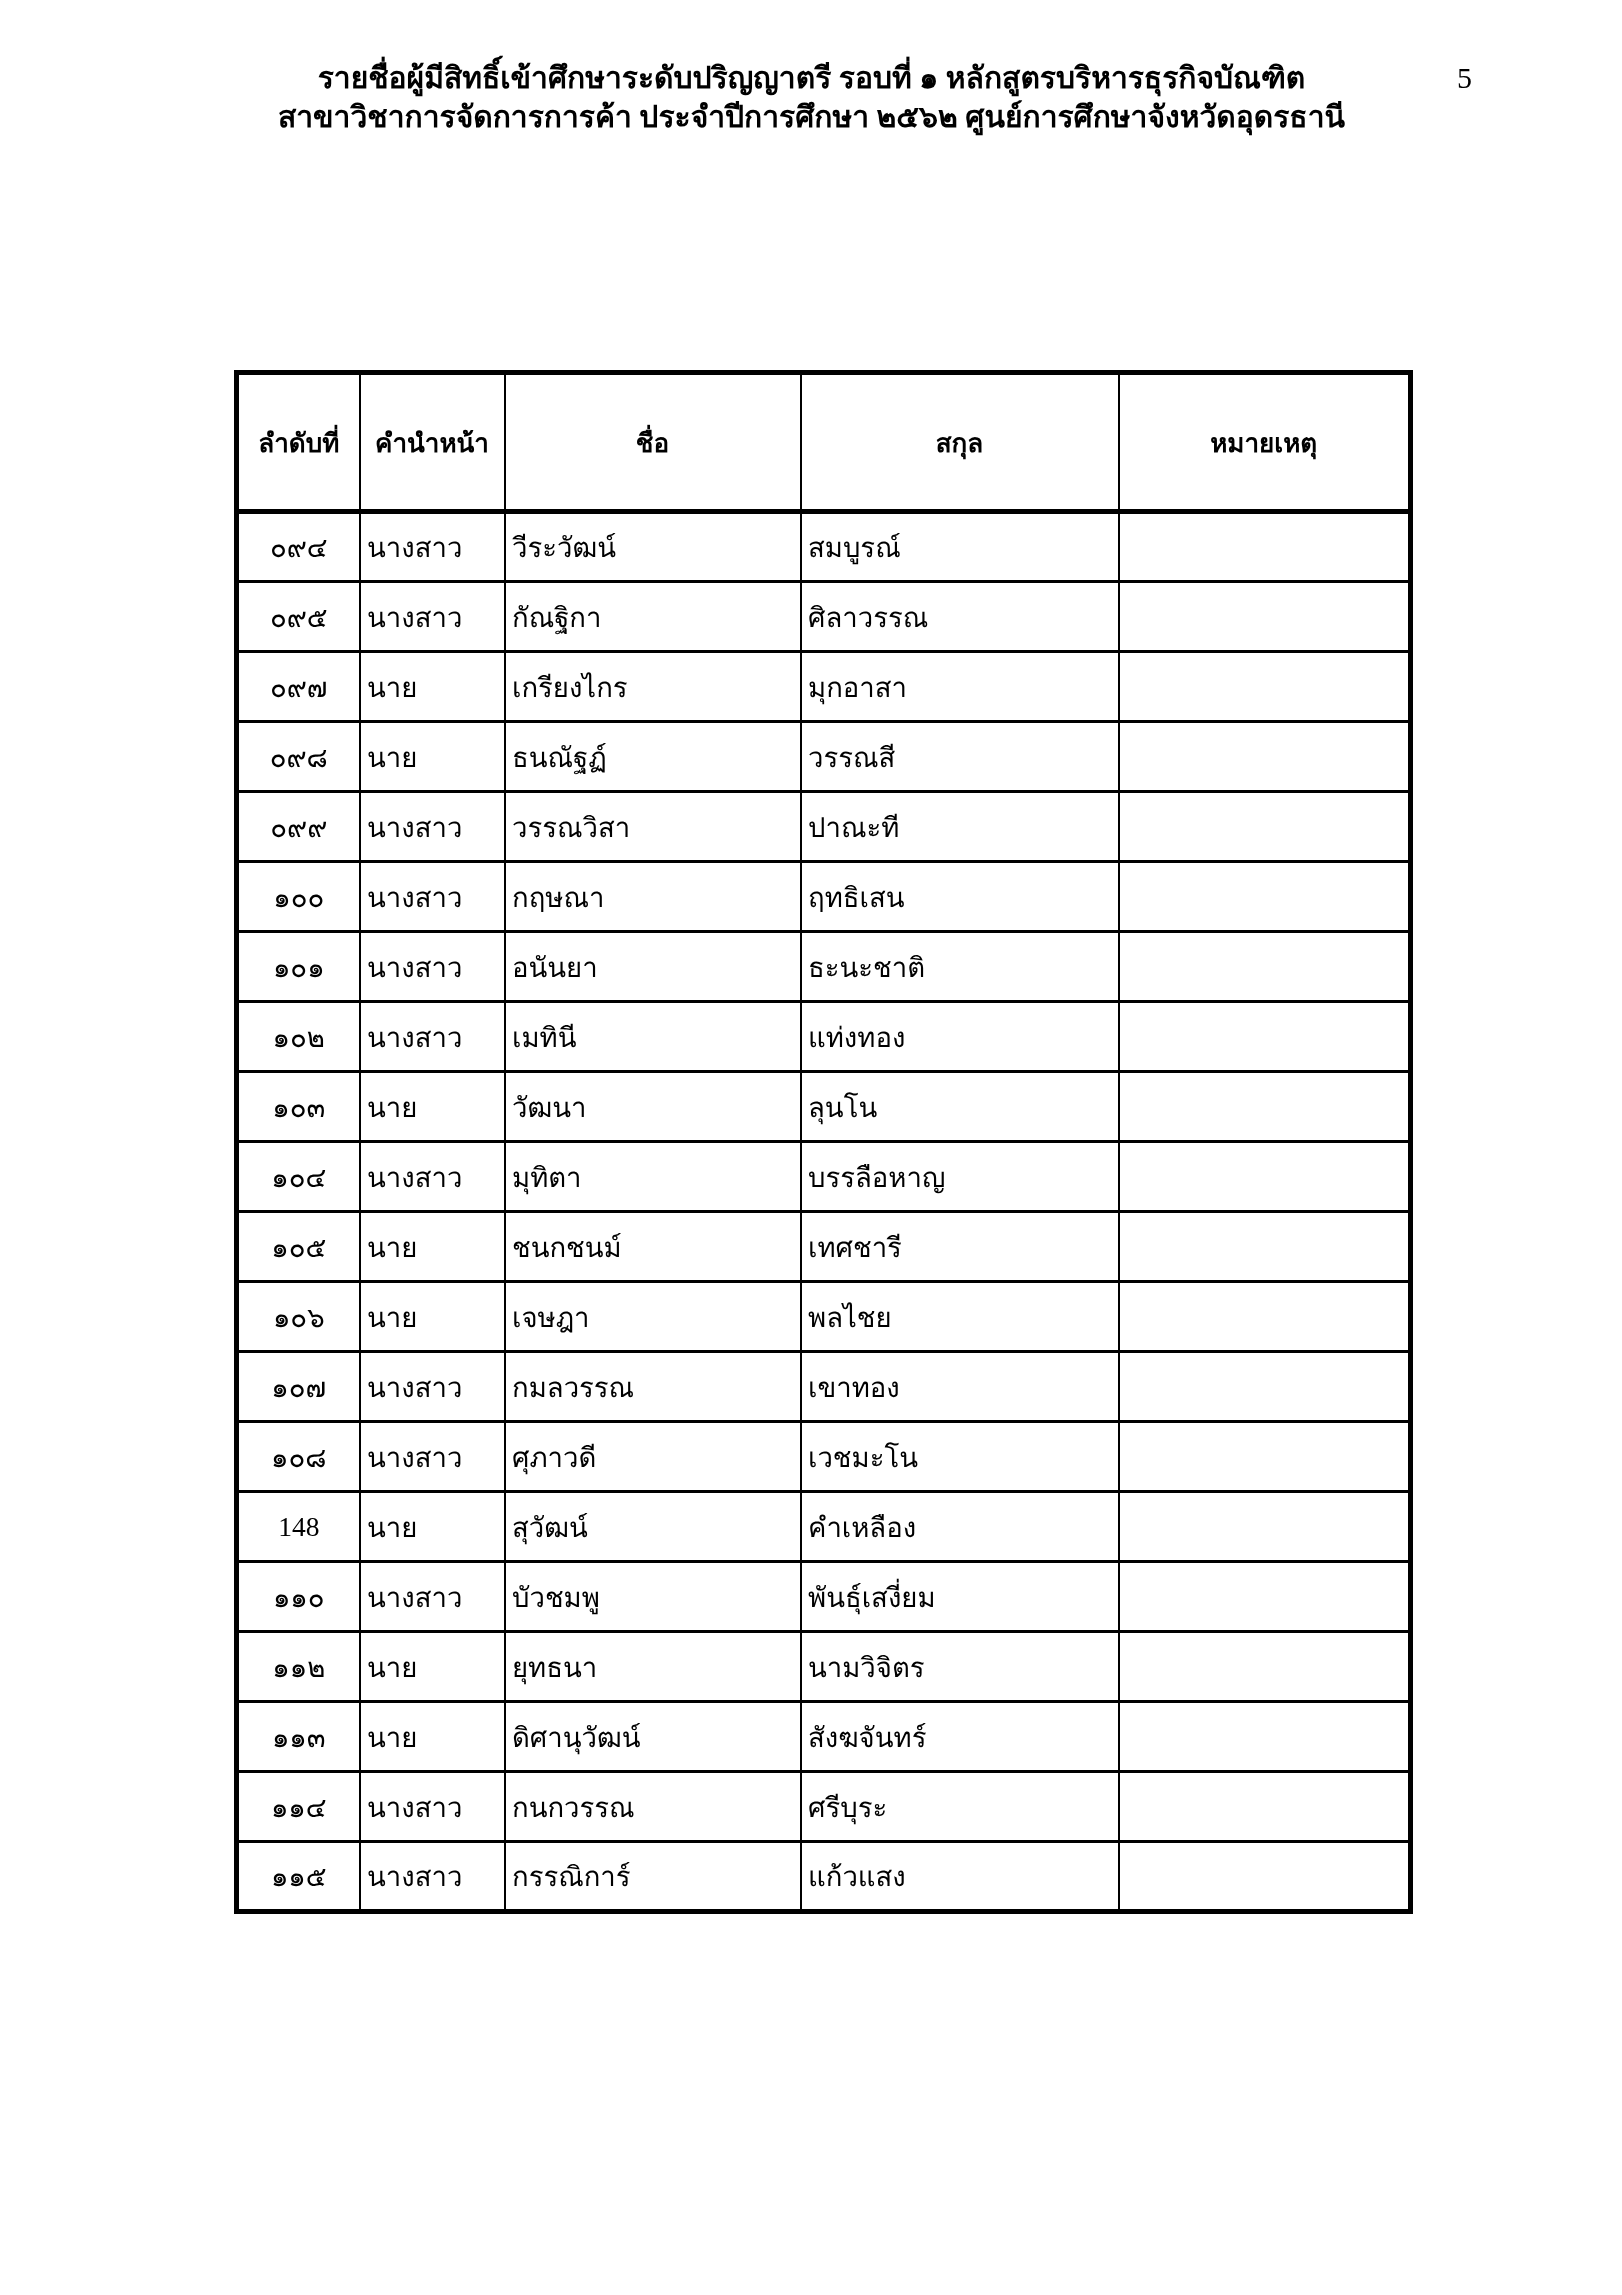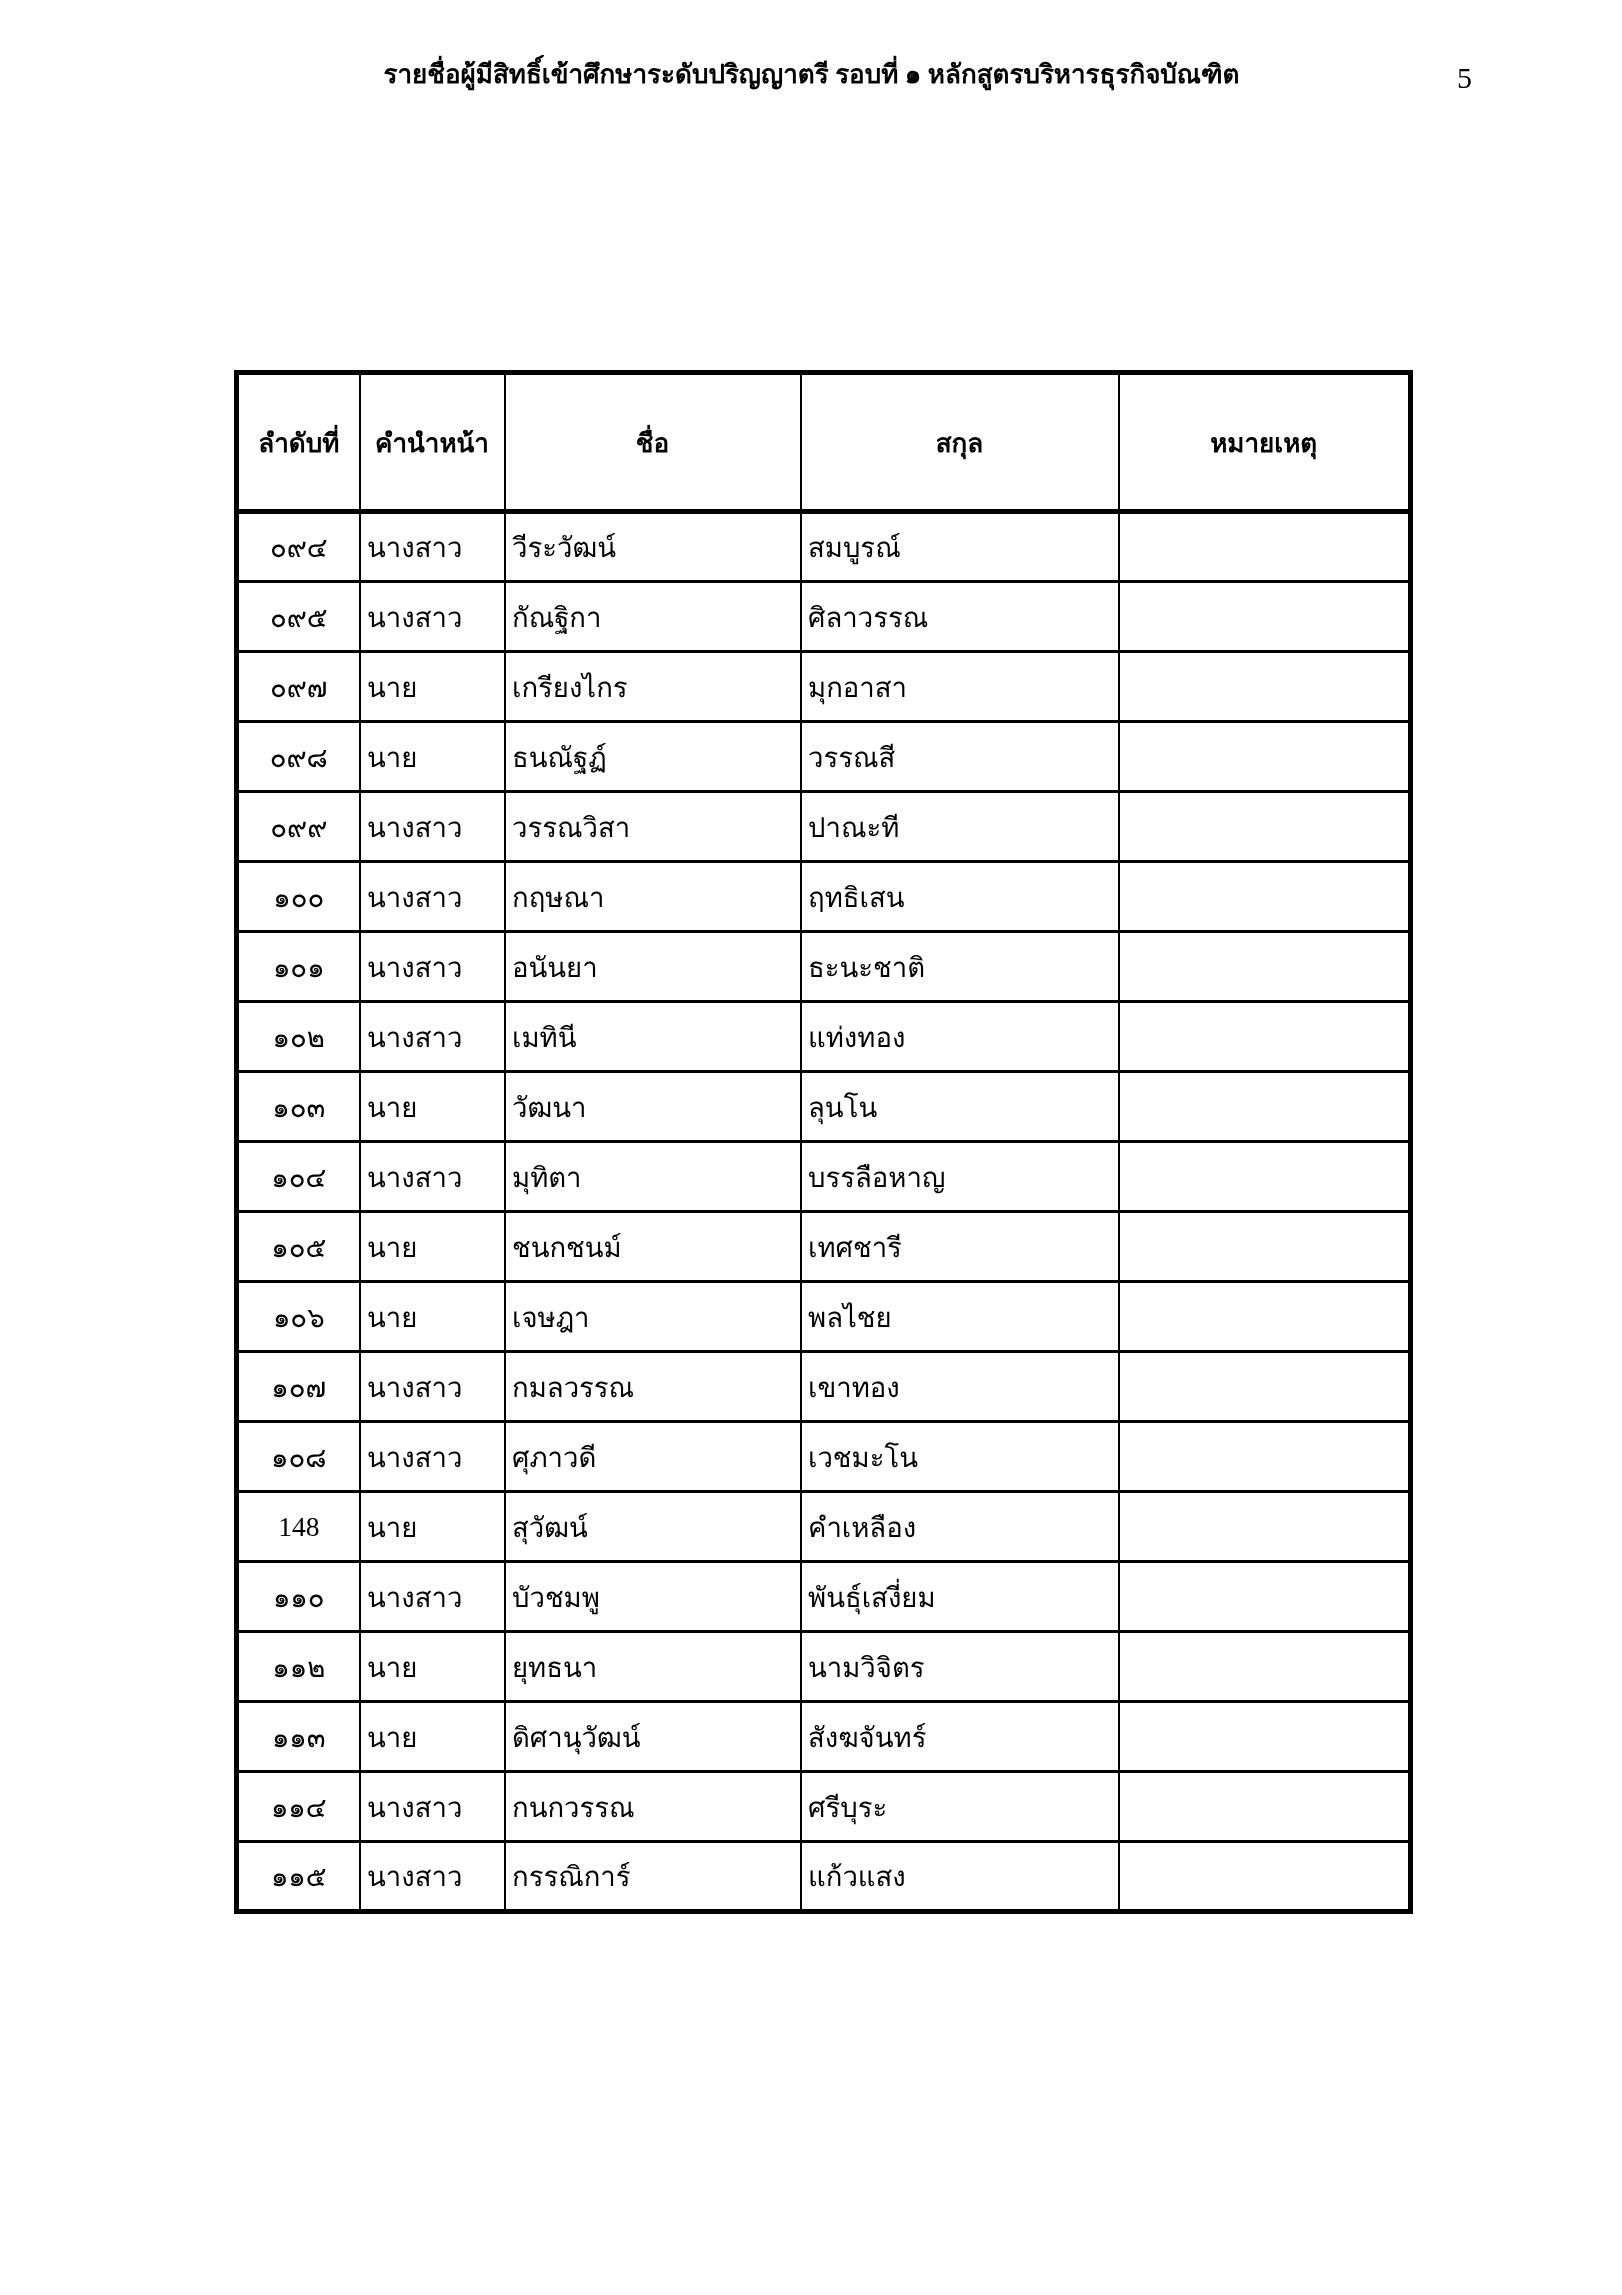--- a/index.html
+++ b/index.html
@@ -26,21 +26,21 @@
     font-size: 30px;
     line-height: 1;
   }
   .doc-title {
     position: absolute;
     top: 58px;
     left: 0;
     width: 1623px;
     text-align: center;
     font-weight: bold;
-    font-size: 26px;
+    font-size: 30px;
     line-height: 1.3;
   }
   .doc-title .title-line {
     display: block;
     white-space: nowrap;
   }
   table.student-table {
     position: absolute;
     top: 370px;
     left: 234px;
@@ -87,20 +87,21 @@
 </style>
 </head>
 <body>
 
 <div class="page">
 
   <div class="page-number">5</div>
 
   <div class="doc-title">
     <span class="title-line">รายชื่อผู้มีสิทธิ์เข้าศึกษาระดับปริญญาตรี รอบที่ ๑ หลักสูตรบริหารธุรกิจบัณฑิต</span>
+    <span class="title-line">สาขาวิชาการจัดการการค้า ประจำปีการศึกษา ๒๕๖๒ ศูนย์การศึกษาจังหวัดอุดรธานี</span>
   </div>
 
   <table class="student-table">
     <colgroup>
       <col style="width:123px">
       <col style="width:145px">
       <col style="width:296px">
       <col style="width:318px">
       <col style="width:292px">
     </colgroup>

